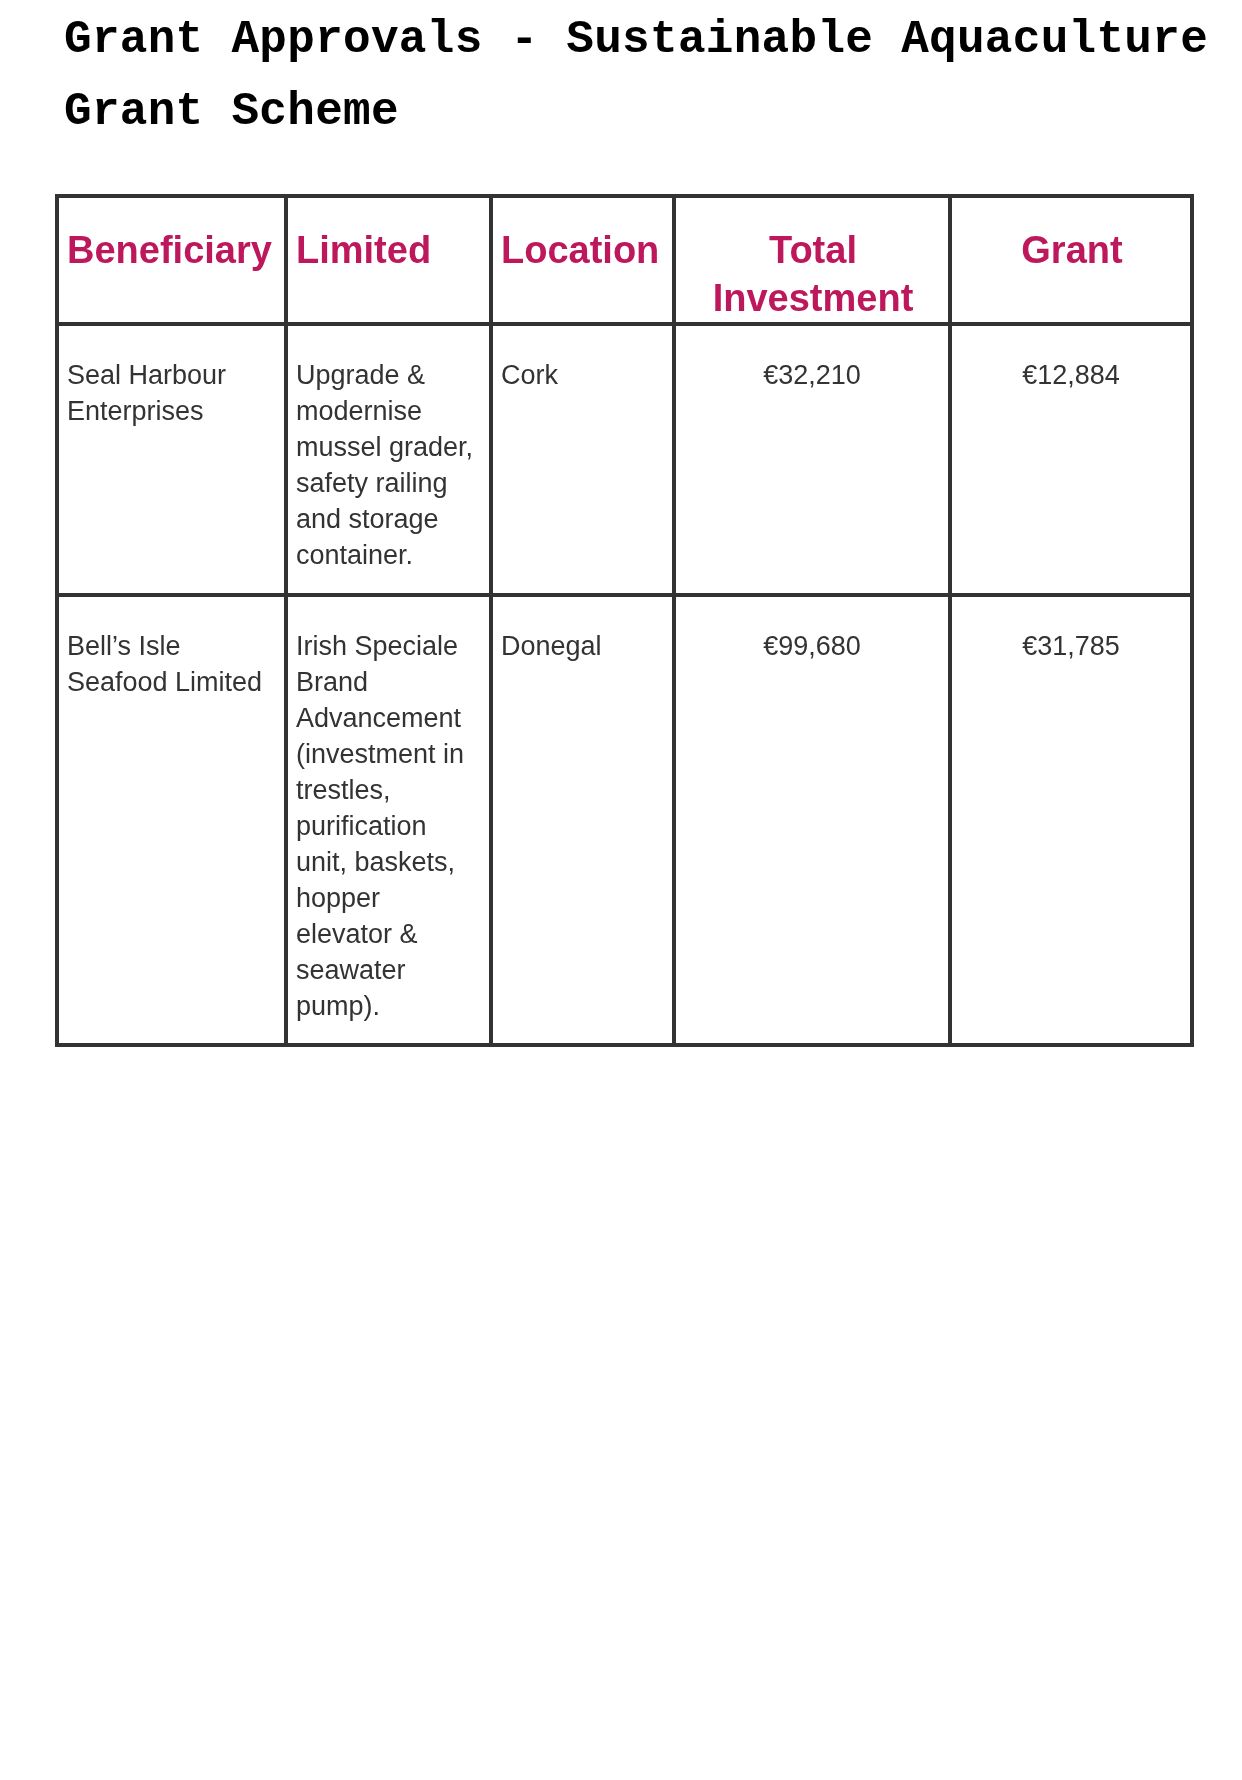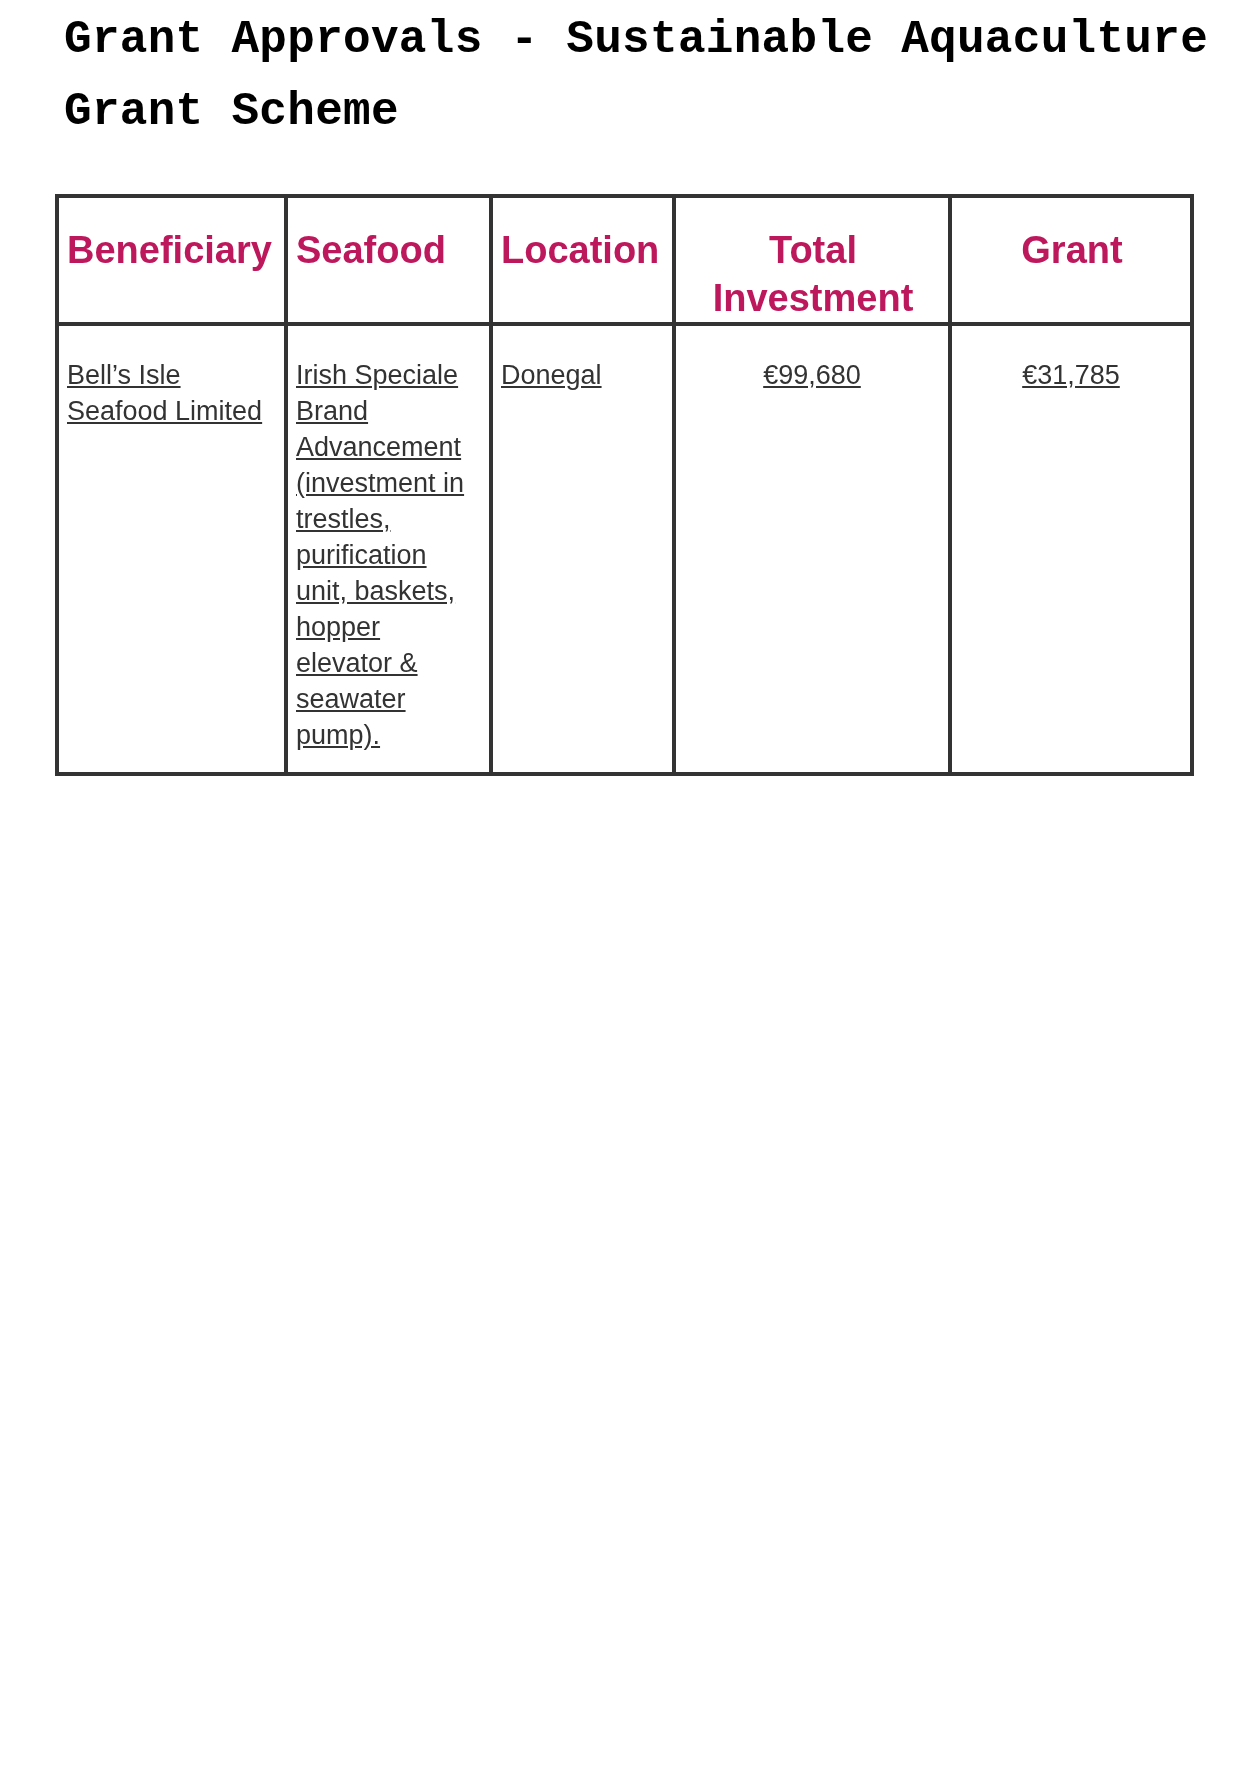--- a/index.html
+++ b/index.html
@@ -69,45 +69,52 @@
     }
     .col-ben { width: 229px; }
     .col-proj { width: 205px; }
     .col-loc { width: 183px; }
     .col-total { width: 276px; }
     .col-grant { width: 242px; }
     .r1 td { height: 236px; }
     .r2 td { height: 271px; }
     .r3 td { height: 272px; }
     .r4 td { height: 200px; }
-    .r5 td { height: 450px; text-decoration: underline; }
+    .r5 td { height: 450px; }
   </style>
 </head>
 <body>
 
 <h1 class="page-title">Grant Approvals - Sustainable Aquaculture Grant Scheme</h1>
 
 <table class="grant-table">
   <colgroup>
     <col class="col-ben">
     <col class="col-proj">
     <col class="col-loc">
     <col class="col-total">
     <col class="col-grant">
   </colgroup>
   <thead>
     <tr>
       <th>Beneficiary</th>
-      <th>Seafood</th>
+      <th>Limited</th>
       <th>Location</th>
       <th class="num">Total Investment</th>
       <th class="num">Grant</th>
     </tr>
   </thead>
   <tbody>
+    <tr class="r2">
+      <td>Seal Harbour Enterprises</td>
+      <td>Upgrade &amp; modernise mussel grader, safety railing and storage container.</td>
+      <td>Cork</td>
+      <td class="num">€32,210</td>
+      <td class="num">€12,884</td>
+    </tr>
     <tr class="r5">
       <td>Bell’s Isle Seafood Limited</td>
       <td>Irish Speciale Brand Advancement (investment in trestles, purification unit, baskets, hopper elevator &amp; seawater pump).</td>
       <td>Donegal</td>
       <td class="num">€99,680</td>
       <td class="num">€31,785</td>
     </tr>
   </tbody>
 </table>
 

